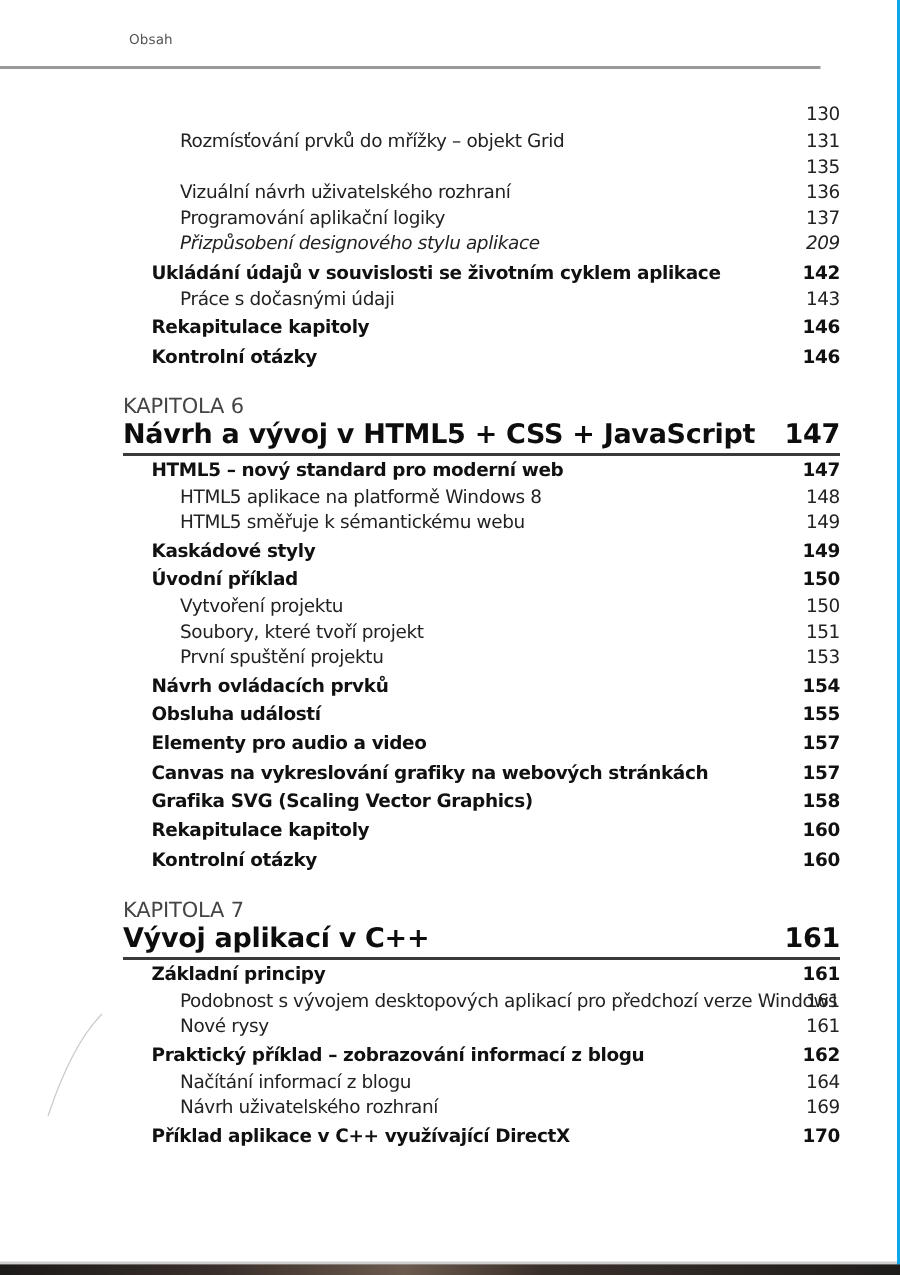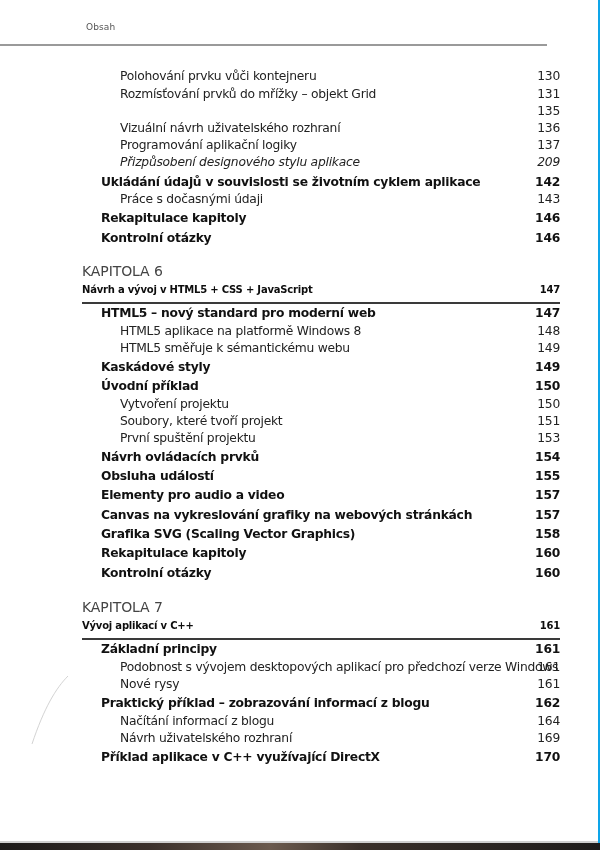--- a/index.html
+++ b/index.html
@@ -69,21 +69,21 @@
       position: absolute;
       left: 82px;
       font-size: 14px;
       color: #444;
       letter-spacing: -0.1px;
     }
     .chap-title {
       position: absolute;
       left: 82px;
       width: 478px;
-      font-size: 10px;
+      font-size: 18px;
       font-weight: bold;
       color: #0d0d0d;
       line-height: 18px;
       letter-spacing: -0.2px;
       white-space: nowrap;
     }
     .chap-title .p { position: absolute; right: 0; top: 0; }
     .chap-rule {
       position: absolute;
       left: 82px;
@@ -103,21 +103,20 @@
 <div class="page">
   <div class="running-head">Obsah</div>
   <div class="head-rule"></div>
 
   <svg class="scratch" style="left:28px;top:670px;" width="45" height="80" viewBox="0 0 45 80">
     <path d="M40 6 C 28 18, 16 38, 4 74" stroke-width="0.8"></path>
   </svg>
 
   <div class="toc" id="toc">
       <div class="row lvl2" style="left: 120px; top: 68px; width: 440px; height: 16px;">
-        <span class="t">Polohování prvku vůči kontejneru</span>
         <span class="p">130</span>
       </div>
       <div class="row lvl2" style="left: 120px; top: 86px; width: 440px; height: 16px;">
         <span class="t">Rozmísťování prvků do mřížky – objekt Grid</span>
         <span class="p">131</span>
       </div>
       <div class="row lvl2" style="left: 120px; top: 103px; width: 440px; height: 16px;">
         <span class="p">135</span>
       </div>
       <div class="row lvl2" style="left: 120px; top: 120px; width: 440px; height: 16px;">

